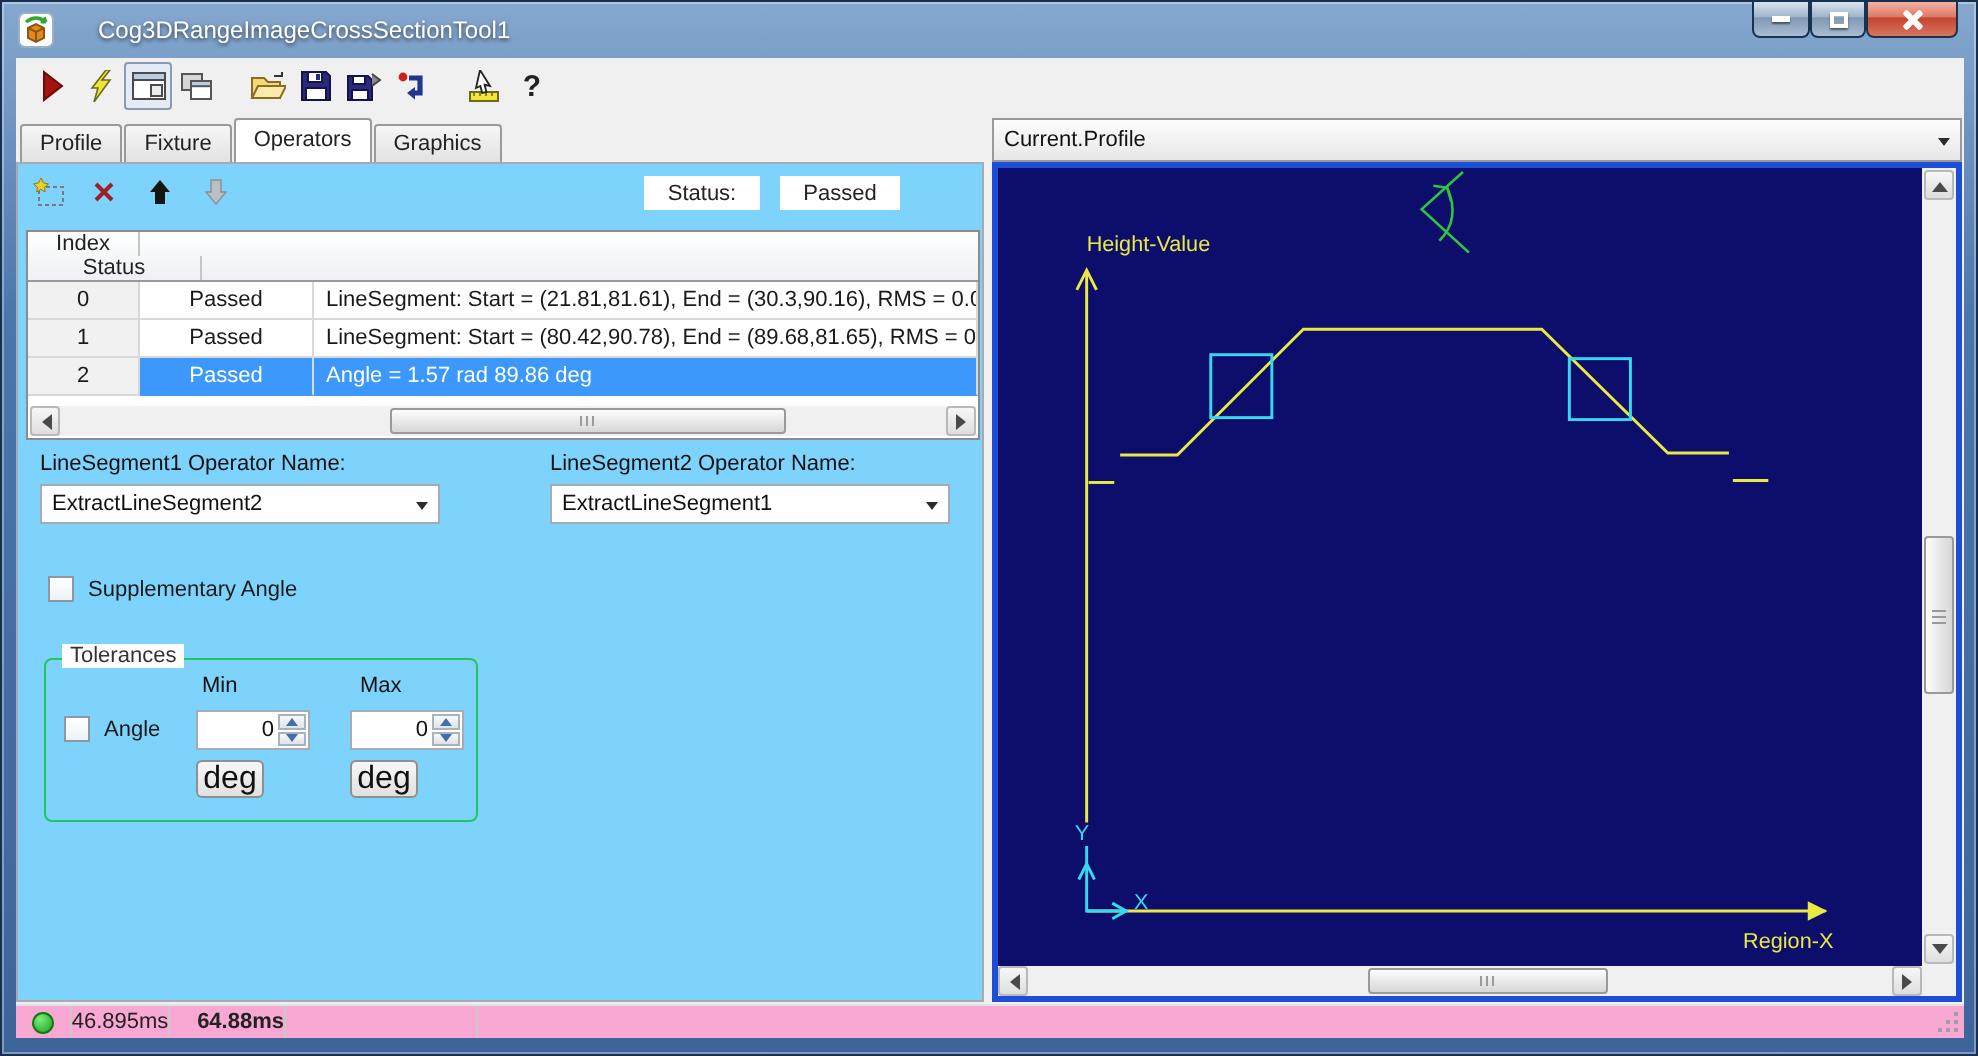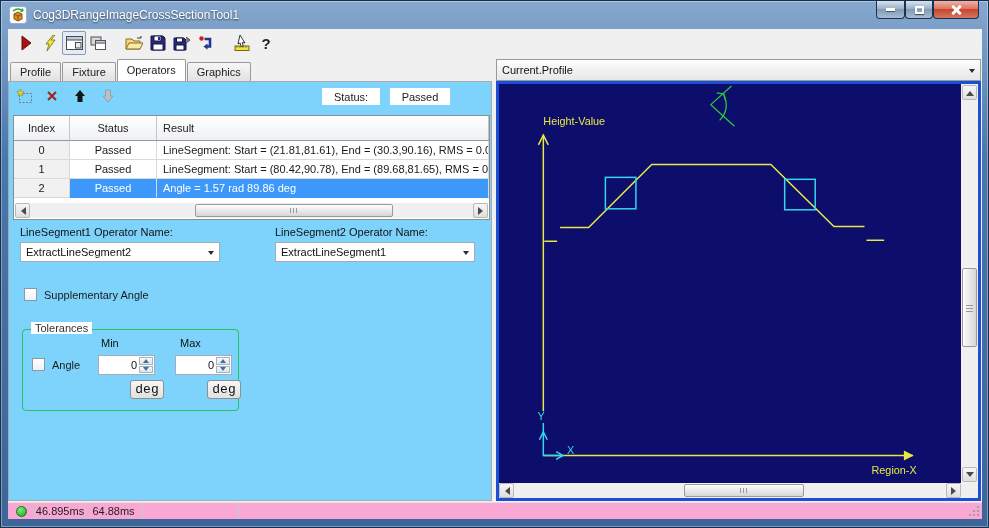--- a/index.html
+++ b/index.html
@@ -5,21 +5,21 @@
   * { box-sizing: border-box; margin: 0; padding: 0; }
   html,body { background:#d8d8d8; }
   body { font-family:"Liberation Sans",sans-serif; font-size:11px; color:#1a1a1a; }
 
   .win { position:relative; width:989px; height:528px;
          background:linear-gradient(#86a8cf,#4a76ab 30%,#3d659a);
          border:1px solid #16304e; box-shadow:inset 0 0 0 1px rgba(255,255,255,.35); }
 
   
   .titlebar { position:absolute; left:0; top:0; right:0; height:28px;
-              display:flex; align-items:center; padding-left:8px; gap:6px; }
+              display:flex; align-items:center; padding-left:8px; gap:22px; }
   .title-text { color:#fff; font-size:12px; text-shadow:0 1px 2px rgba(0,0,0,.65); }
   .winbtns { position:absolute; top:0; right:9px; display:flex; }
   .winbtn { height:18px; border:1px solid #17334f; border-top:none;
             border-radius:0 0 4px 4px; margin-left:0;
             background:linear-gradient(#d9e3ef,#9db2ca 45%,#83capx 0); 
             background:linear-gradient(#d9e3ef,#9db2ca 45%,#8098b4 46%,#a9bdd3);
             display:flex; align-items:center; justify-content:center; }
   .winbtn.min { width:29px; } .winbtn.max { width:28px; }
   .winbtn.close { width:46px;
             background:linear-gradient(#f3b2a5,#dd7763 45%,#c4432e 46%,#d8755f); }
@@ -56,21 +56,21 @@
   .mbtn { width:18px; height:18px; display:flex; align-items:center; justify-content:center; }
   .chip { position:absolute; top:6px; height:17px; background:#fff; display:flex;
           align-items:center; justify-content:center; color:#222; }
   .chip.status-label { left:313px; width:58px; }
   .chip.status-value { left:381px; width:60px; }
 
   
   .grid { position:absolute; left:4px; top:33px; width:477px; height:105px;
           border:1px solid #8c8c8c; background:#fff; }
   .grid-header { display:flex; height:25px; background:linear-gradient(#ffffff,#eef0f3);
-                 border-bottom:1px solid #9a9a9a; }
+                 border-bottom:1px solid #9a9a9a;flex-direction:column; }
   .hc { display:flex; align-items:center; border-right:1px solid #c6c6c6; color:#222; }
   .col-index { width:56px; justify-content:center; }
   .col-status { width:87px; justify-content:center; }
   .col-result { flex:1; padding-left:6px; overflow:hidden; white-space:nowrap; }
   .grow { display:flex; height:19px; }
   .cell { display:flex; align-items:center; border-right:1px solid #d9d9d9;
           border-bottom:1px solid #d9d9d9; }
   .cell.col-index { background:#f1f1f1; }
   .grow.selected .cell.col-status, .grow.selected .cell.col-result
         { background:#3c99fb; color:#fff; border-bottom-color:#3c99fb; }
@@ -115,21 +115,21 @@
   .spin-val { position:absolute; right:17px; top:3px; color:#111; }
   .spin-btns { position:absolute; right:1px; top:1px; bottom:1px; width:14px;
                display:flex; flex-direction:column; }
   .spin-b { flex:1; border:1px solid #aab2bc; background:linear-gradient(#f8f9fa,#dfe3e8);
             display:flex; align-items:center; justify-content:center; margin-bottom:1px; }
   .spin-b:last-child { margin-bottom:0; }
   .stri-u { width:0;height:0;border:3px solid transparent;border-bottom:4px solid #3f6fae;margin-top:-2px; }
   .stri-d { width:0;height:0;border:3px solid transparent;border-top:4px solid #3f6fae;margin-bottom:-2px; }
 
   .degbtn { position:absolute; width:34px; height:19px; border:1px solid #8e8f8f; border-radius:3px;
-            background:linear-gradient(#f7f7f7,#e0e0e0); font-family:Liberation Mono, monospace; font-size:13px; color:#111;margin-left:32px; }
+            background:linear-gradient(#f7f7f7,#e0e0e0); font-family:Liberation Sans, sans-serif; font-size:16px; color:#111; }
 
   
   .rightpanel { position:absolute; left:488px; right:1px; top:30px; bottom:18px; }
   .graphwrap { position:absolute; left:0; right:0; top:22px; bottom:0;
                border:3px solid #1d4ed8; background:#f0f0f0; }
   .canvas { position:absolute; left:0; top:0; right:17px; bottom:15px; background:#0d0d6b; overflow:hidden; }
   .canvas svg { position:absolute; left:0; top:0; width:100%; height:100%; }
   .vscroll { position:absolute; right:0; top:0; width:17px; bottom:15px; background:#f0f0f0; }
   .hscroll { position:absolute; left:0; right:17px; bottom:0; height:15px; background:#f0f0f0; }
 
@@ -138,21 +138,21 @@
   .st-green { stroke:#2ec43e; stroke-width:1.3; fill:none; }
   .t-yellow { fill:#e9e943; font-size:11px; font-family:"Liberation Sans",sans-serif; }
   .t-cyan { fill:#35d8ee; font-size:11px; font-family:"Liberation Sans",sans-serif; }
 
   
   .statusbar { position:absolute; left:0; right:0; bottom:0; height:17px; background:#f9a8d4;
                border-top:1px solid #e2e2e2; display:flex; align-items:center; color:#222; }
   .sb-panel { height:100%; display:flex; align-items:center; border-right:1px solid #c9c9c9; }
   .p-dot { width:28px; justify-content:center; }
   .p-t1 { width:49px; justify-content:center; }
-  .p-t2 { width:58px; justify-content:center; }
+  .p-t2 { width:58px; justify-content:flex-end;font-weight:bold; }
   .p-empty { width:96px; }
   .p-rest { flex:1; border-right:none; }
   .greendot { width:11px; height:11px; border-radius:50%;
               background:radial-gradient(circle at 35% 30%,#7bef7b,#1da01d); border:1px solid #0f7a0f; }
   .grip { position:absolute; right:3px; bottom:3px; width:12px; height:12px; }
   .grip i { position:absolute; width:2px; height:2px; background:#a0a0a0; }
   .grip i:nth-child(1){ right:0; bottom:0; } .grip i:nth-child(2){ right:4px; bottom:0; }
   .grip i:nth-child(3){ right:0; bottom:4px; } .grip i:nth-child(4){ right:8px; bottom:0; }
   .grip i:nth-child(5){ right:0; bottom:8px; } .grip i:nth-child(6){ right:4px; bottom:4px; }
 </style>

